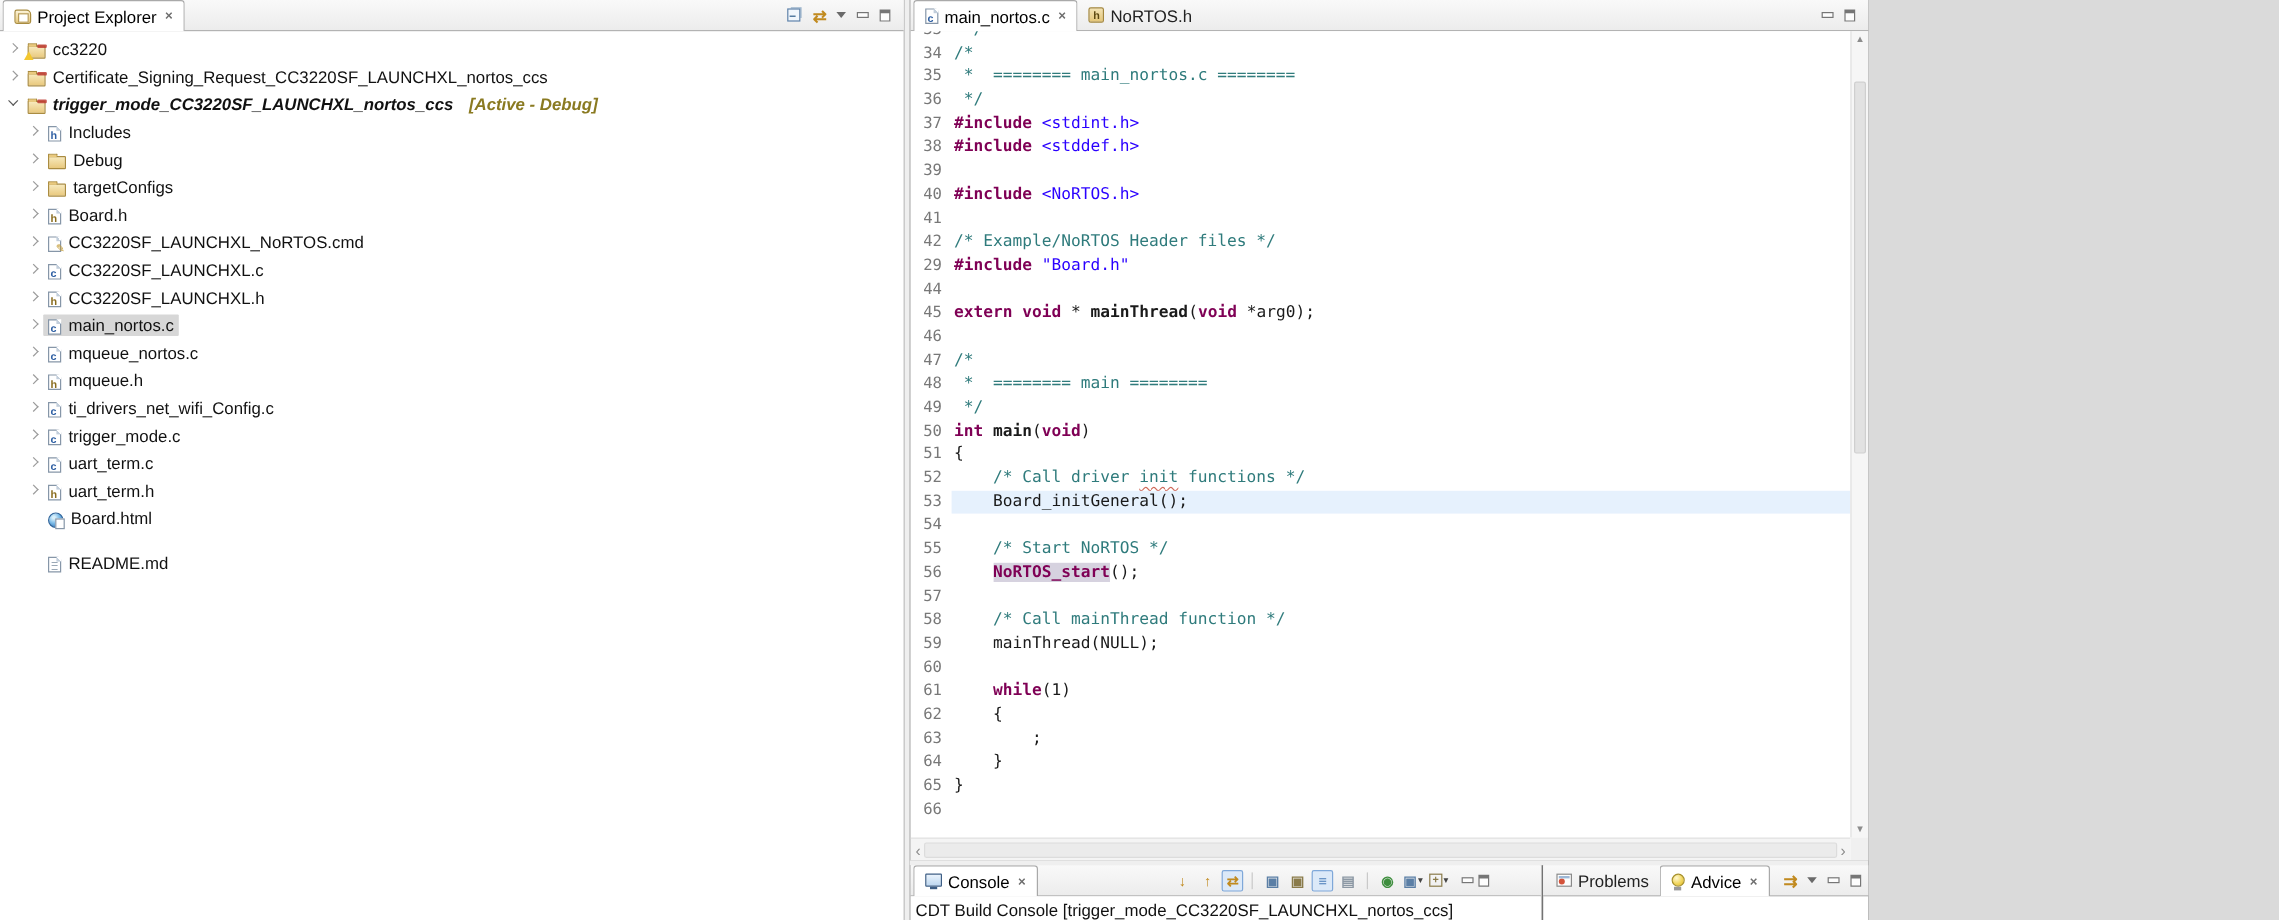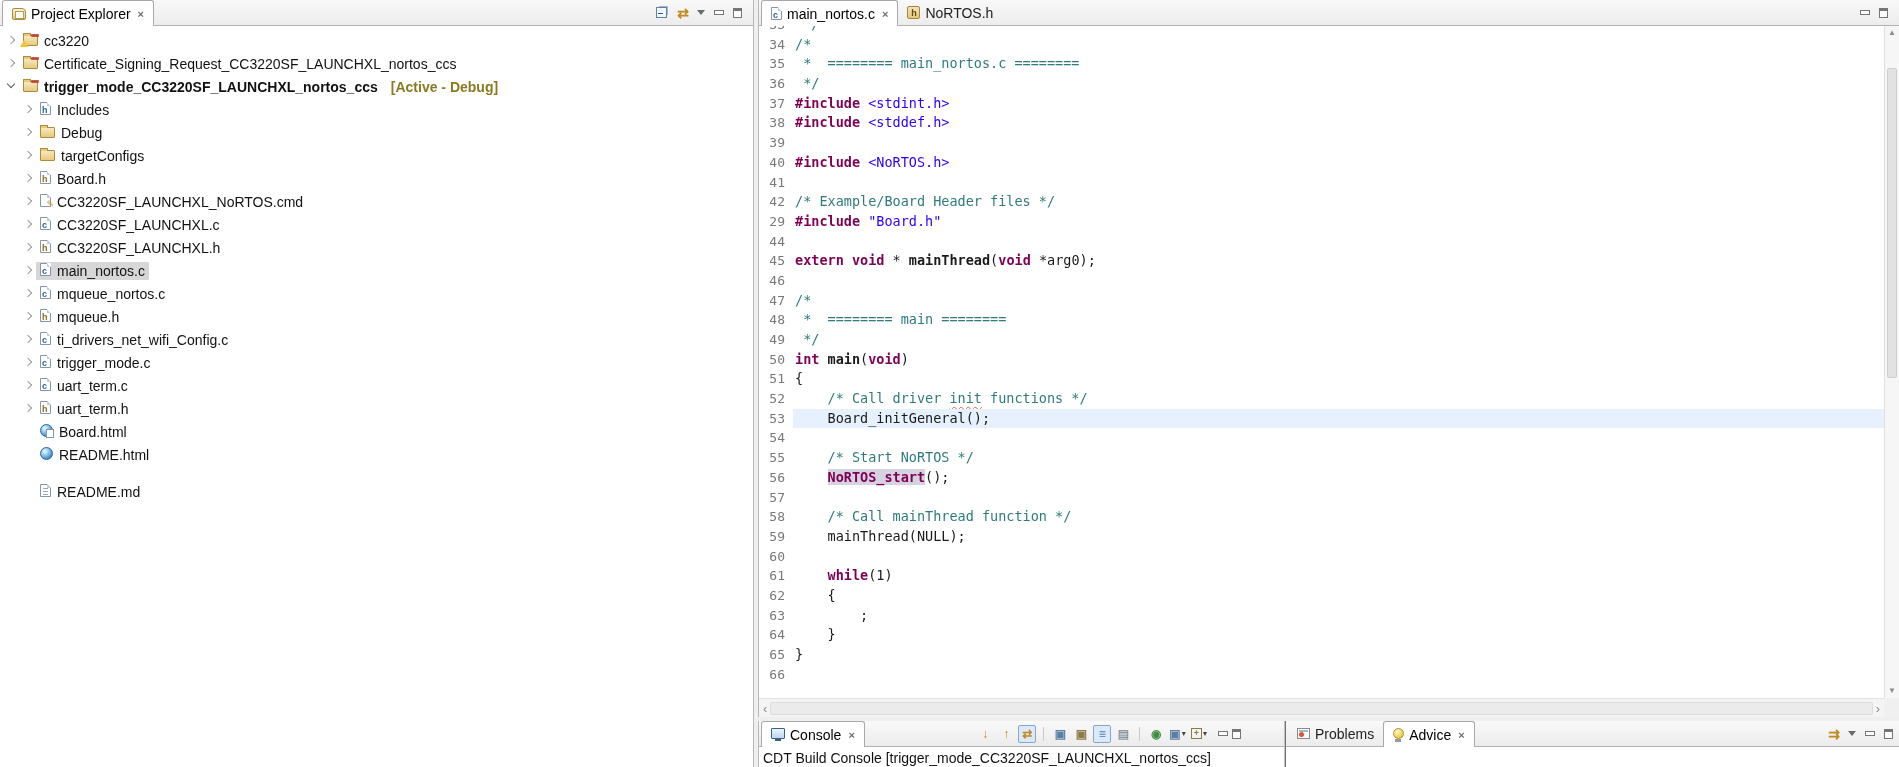--- a/index.html
+++ b/index.html
@@ -1,17 +1,17 @@
 <!DOCTYPE html>
 <html><head>
 <meta charset="utf-8">
 <style>
   *{margin:0;padding:0;box-sizing:border-box}
   body{font-family:"Liberation Sans",sans-serif;background:#DADADA}
-  #root{position:relative;width:1899px;height:767px;background:#737373;overflow:hidden;font-family:"Liberation Sans",sans-serif}
+  #root{position:relative;width:1557px;height:767px;background:#737373;overflow:hidden;font-family:"Liberation Sans",sans-serif}
 
   
   #left{position:absolute;left:0;top:0;width:754px;height:767px;background:#FFF;border-right:1px solid #B9B9B9}
   #editor{position:absolute;left:758px;top:0;right:0;height:717px;background:#FFF;border-left:1px solid #B9B9B9}
   #console{position:absolute;left:758px;top:721px;width:527px;bottom:0;background:#FFF;border-left:1px solid #B9B9B9;border-right:1px solid #C0C0C0}
   #problems{position:absolute;left:1286px;top:721px;right:0;bottom:0;background:#FFF}
   .vsash{position:absolute;left:754px;top:0;width:4px;height:767px;background:#EFEFEF}
   .hsash{position:absolute;left:758px;top:717px;right:0;height:4px;background:#EFEFEF}
 
   
@@ -43,21 +43,21 @@
   .t-bulb::before{content:"";position:absolute;top:0;left:0;width:9px;height:9px;border-radius:50%;background:radial-gradient(circle at 35% 30%,#FFF8CF,#F0D355 60%,#D9B32E);border:1px solid #A8922E}
   .t-bulb::after{content:"";position:absolute;bottom:0;left:2px;width:6px;height:3px;background:#9A9A9A}
   .ti-h-tab{width:13px;height:13px;background:linear-gradient(#F3E3B4,#E4C678);border:1px solid #A3863B;border-radius:2px;display:flex;align-items:center;justify-content:center;font:bold 9px "Liberation Sans",sans-serif;color:#5E4A12}
 
   
   .tree{padding-top:3px;font-size:14px;color:#111}
   .tree-row{display:flex;align-items:center;height:23px}
   .expander{width:15px;height:15px;position:relative;flex:none}
   .expander.c::after{content:"";position:absolute;left:4px;top:4px;width:5px;height:5px;border-right:1.5px solid #9B9B9B;border-bottom:1.5px solid #9B9B9B;transform:rotate(-45deg)}
   .expander.e::after{content:"";position:absolute;left:4px;top:2px;width:5px;height:5px;border-right:1.5px solid #5A5A5A;border-bottom:1.5px solid #5A5A5A;transform:rotate(45deg)}
-  .row-core{display:flex;align-items:flex-start;gap:6px;padding:1px 4px;border-radius:1px}
+  .row-core{display:flex;align-items:flex-end;gap:6px;padding:1px 4px;border-radius:1px}
   .row-core.sel{background:#D7D7D7}
   .lbl.bold{font-weight:bold}
   .suffix{color:#8A7A21;font-weight:bold;margin-left:7px}
 
   
   .ticon{position:relative;display:inline-block;flex:none}
   .ti-folder{width:15px;height:11px;background:linear-gradient(#F7E9BC,#E9C97E);border:1px solid #AA8C41;border-radius:1px;margin-top:2px}
   .ti-folder::before{content:"";position:absolute;top:-3px;left:-1px;width:6px;height:2px;background:#E9C97E;border:1px solid #AA8C41;border-bottom:none;border-radius:1px 1px 0 0}
   .ti-ccs::after{content:"";position:absolute;top:-2px;left:7px;width:8px;height:3px;background:rgba(190,60,50,.85);border-radius:1px}
   .warn-ov{position:absolute;left:-4px;bottom:-2px;width:0;height:0;border-left:4px solid transparent;border-right:4px solid transparent;border-bottom:7px solid #F3C730}
@@ -134,21 +134,21 @@
             <span class="lbl">cc3220</span>
           </span>
         </div>
         <div class="tree-row" style="padding-left: 4px;">
           <span class="expander c"></span>
           <span class="row-core">
             <span class="ticon ti-folder ti-ccs"></span>
             <span class="lbl">Certificate_Signing_Request_CC3220SF_LAUNCHXL_nortos_ccs</span>
           </span>
         </div>
-        <div class="tree-row" style="padding-left: 4px;">
+        <div class="tree-row" style="padding-left: 4px; font-style: italic;">
           <span class="expander e"></span>
           <span class="row-core">
             <span class="ticon ti-folder ti-ccs"></span>
             <span class="lbl bold">trigger_mode_CC3220SF_LAUNCHXL_nortos_ccs</span>
             <span class="suffix">[Active - Debug]</span>
           </span>
         </div>
         <div class="tree-row" style="padding-left: 21px;">
           <span class="expander c"></span>
           <span class="row-core">
@@ -269,27 +269,20 @@
               <span class="flt gold">h</span>
             </span>
             <span class="lbl">uart_term.h</span>
           </span>
         </div>
         <div class="tree-row" style="padding-left: 21px;">
           <span class="expander n"></span>
           <span class="row-core">
             <span class="ticon ti-globe ti-gdoc"></span>
             <span class="lbl">Board.html</span>
-          </span>
-        </div>
-        <div class="tree-row" style="padding-left: 21px;">
-          <span class="expander n"></span>
-          <span class="row-core">
-            <span class="ticon ti-globe"></span>
-            <span class="lbl">README.html</span>
           </span>
         </div>
         <div class="tree-row" style="padding-left: 21px; margin-top: 14px;">
           <span class="expander n"></span>
           <span class="row-core">
             <span class="ticon ti-doc ti-md"></span>
             <span class="lbl">README.md</span>
           </span>
         </div>
       </div>
@@ -361,21 +354,21 @@
             <span class="ctext"><span class="tk-k">#include</span><span class="tk-p"> </span><span class="tk-s">&lt;NoRTOS.h&gt;</span></span>
           </div>
           <div class="code-row">
             <span class="ann"></span>
             <span class="lnum">41</span>
             <span class="ctext"></span>
           </div>
           <div class="code-row">
             <span class="ann"></span>
             <span class="lnum">42</span>
-            <span class="ctext"><span class="tk-c">/* Example/Board Header files */</span></span>
+            <span class="ctext"><span class="tk-c">/* Example/NoRTOS Header files */</span></span>
           </div>
           <div class="code-row">
             <span class="ann"></span>
             <span class="lnum">29</span>
             <span class="ctext"><span class="tk-k">#include</span><span class="tk-p"> </span><span class="tk-s">"Board.h"</span></span>
           </div>
           <div class="code-row">
             <span class="ann"></span>
             <span class="lnum">44</span>
             <span class="ctext"></span>

